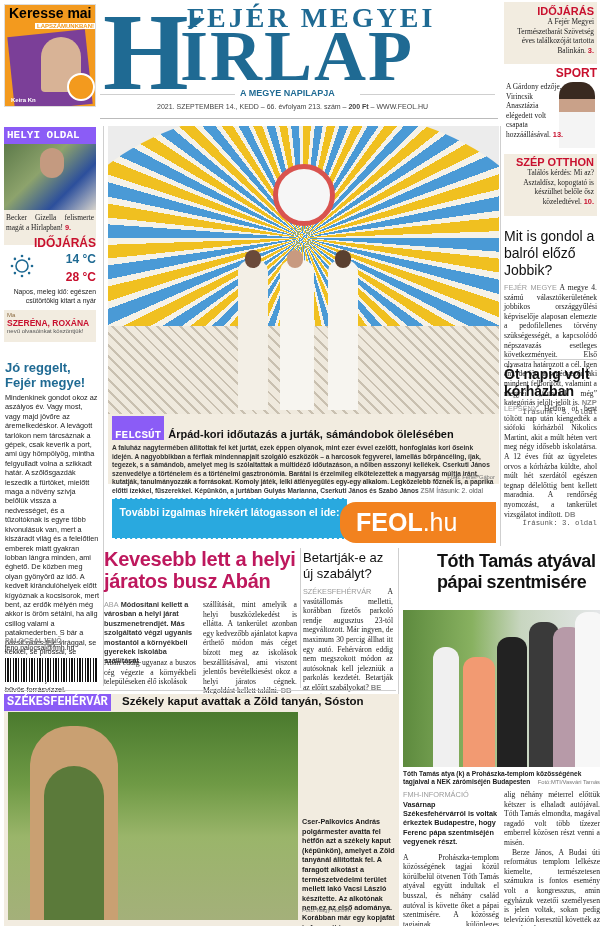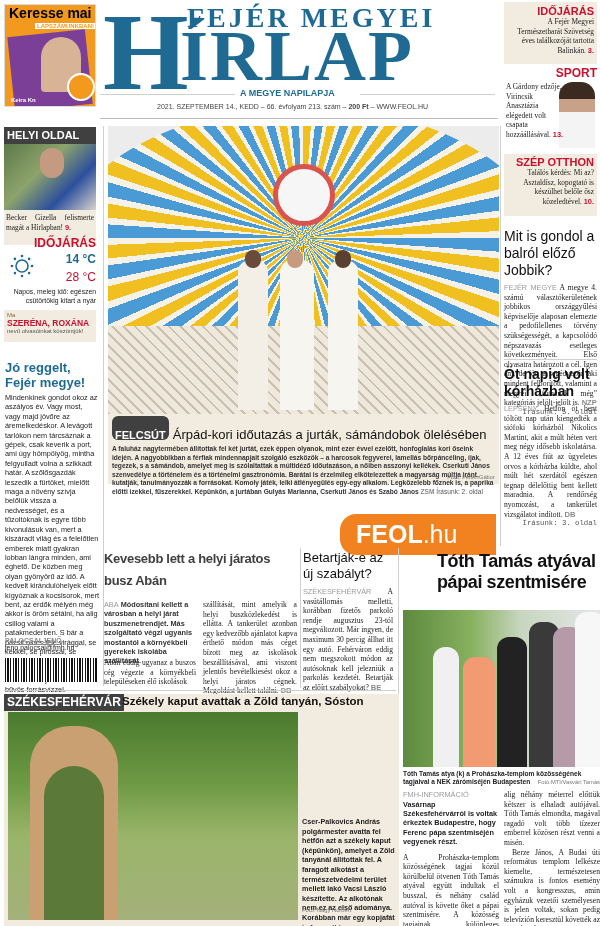--- a/index.html
+++ b/index.html
@@ -8,21 +8,21 @@
   .abs { position: absolute; }
   .sans { font-family: "Liberation Sans", sans-serif; }
   .red { color: #c8102e; }
   .beige { background: #f2ece0; }
   .rule-v { position: absolute; width: 1px; background: #cfcfcf; }
   .rule-h { position: absolute; height: 1px; background: #cfcfcf; }
   .body-text { font-size: 7.6px; line-height: 9.6px; text-align: justify; }
   .lead { font-family: "Liberation Sans", sans-serif; font-weight: normal; color: #9a9a9a; font-size: 7.3px; }
   .sig { font-family: "Liberation Sans", sans-serif; font-weight: bold; color: #8a8a8a; }
   .ref { font-family: Liberation Mono, monospace; color: #555; font-size: 7.3px; }
-  .red-label { background: #404040; color: #fff; font-family: Liberation Sans, sans-serif; font-weight: bold; }
+  .red-label { background: #8b5cf6; color: #fff; font-family: Liberation Mono, monospace; font-weight: bold; }
 
   
   #promo { left: 4px; top: 4px; width: 92px; height: 103px; background: #f39a1e; overflow: hidden; border: 1px solid #ddd; }
   #promo .ph { position: absolute; left: 0; top: 0; width: 92px; font-size: 14px; color: #000000; font-weight: bold; padding-left: 4px; font-family: "Liberation Sans", sans-serif; }
   #promo .sub { position: absolute; left: 30px; top: 18px; font-size: 6px; background: #fff; color: #f39a1e; padding: 0 2px; font-weight: bold; font-family: "Liberation Sans", sans-serif; }
   #promo .mag { position: absolute; left: 6px; top: 28px; width: 78px; height: 75px; background: #7b3f98; transform: rotate(-6deg); }
   #promo .face { position: absolute; left: 36px; top: 32px; width: 40px; height: 55px; background: #d8b396; border-radius: 20px 20px 4px 4px; }
   #promo .bulb { position: absolute; left: 62px; top: 68px; width: 28px; height: 28px; border-radius: 50%; background: #f39a1e; border: 2px solid #fff; }
   #promo .keira { position: absolute; left: 6px; top: 92px; font-size: 6px; color: #fff; font-weight: bold; font-family: "Liberation Sans", sans-serif; }
 
@@ -51,21 +51,21 @@
 
   
   #helyi { left: 4px; top: 127px; width: 92px; height: 118px; }
   #helyi .lab { position: absolute; left: 0; top: 0; width: 92px; height: 17px; font-size: 11px; line-height: 17px; padding-left: 3px; }
   #helyi .ph { position: absolute; left: 0; top: 17px; width: 92px; height: 66px; background: linear-gradient(135deg, #5d7a4a 0%, #8da36c 40%, #2c4f9c 70%, #d8d4cc 100%); }
   #helyi .ph .face { position: absolute; left: 36px; top: 4px; width: 24px; height: 30px; border-radius: 12px; background: #c49a80; }
   #helyi .cap { position: absolute; left: 2px; top: 86px; width: 88px; font-size: 7.4px; line-height: 9.6px; text-align: justify; }
   #ido { left: 4px; top: 236px; width: 92px; height: 70px; }
   #ido .t { position: absolute; right: 0; top: 0; font-size: 12px; font-weight: bold; color: #c8102e; font-family: "Liberation Sans", sans-serif; }
   #ido .t1 { position: absolute; right: 0; top: 16px; font-size: 12px; font-weight: bold; color: #1f6a93; font-family: "Liberation Sans", sans-serif; }
-  #ido .t2 { position: absolute; right: 0; top: 34px; font-size: 12px; font-weight: normal; color: #c8102e; font-family: "Liberation Sans", sans-serif; }
+  #ido .t2 { position: absolute; right: 0; top: 34px; font-size: 12px; font-weight: bold; color: #c8102e; font-family: "Liberation Sans", sans-serif; }
   #ido .sun { position: absolute; left: 6px; top: 18px; width: 24px; height: 24px; }
   #ido .txt { position: absolute; right: 0; top: 52px; width: 92px; font-size: 6.8px; line-height: 8.8px; text-align: right; font-family: "Liberation Sans", sans-serif; }
   #nevnap { left: 4px; top: 310px; width: 92px; height: 32px; padding: 2px 3px; }
   #nevnap .ma { font-size: 6px; color: #8a6a40; font-family: "Liberation Sans", sans-serif; }
   #nevnap .names { font-size: 8.5px; font-weight: bold; color: #c8102e; font-family: "Liberation Sans", sans-serif; }
   #nevnap .k { font-size: 6px; color: #555; font-family: "Liberation Sans", sans-serif; }
 
   #jo-h { left: 5px; top: 360px; width: 95px; font-size: 13px; line-height: 15px; font-weight: bold; color: #1f6a93; font-family: "Liberation Sans", sans-serif; }
   #jo-b { left: 5px; top: 393px; width: 95px; font-size: 7.3px; line-height: 9.4px; font-family: "Liberation Sans", sans-serif; text-align: left; }
   #author { left: 5px; top: 637px; width: 95px; font-size: 7px; font-family: "Liberation Sans", sans-serif; }
@@ -74,32 +74,32 @@
 
   
   #yurt { left: 108px; top: 126px; width: 391px; height: 288px; overflow: hidden; background: #ececec; }
   #yurt .roof { position: absolute; left: -60px; top: -20px; width: 510px; height: 330px; border-radius: 50%;
      background: repeating-conic-gradient(from 0deg at 50% 40%, #f0c020 0 4deg, #f6f2e8 4deg 6deg, #4a9ad6 6deg 10deg, #f6f2e8 10deg 12deg); }
   #yurt .ring { position: absolute; left: 165px; top: 38px; width: 62px; height: 62px; border-radius: 50%; background: #f6f6f6; border: 5px solid #d9534f; }
   #yurt .wall { position: absolute; left: 0; top: 200px; width: 391px; height: 88px; background: repeating-linear-gradient(45deg, #c9c0b0 0 2px, #efe9dd 2px 8px); }
   #yurt .p { position: absolute; top: 134px; width: 30px; height: 150px; background: #f7f5f0; border-radius: 12px 12px 0 0; }
   #yurt .p .hd { position: absolute; left: 7px; top: -10px; width: 16px; height: 18px; border-radius: 8px; background: #6a4a3a; }
   #felcsut { left: 108px; top: 414px; width: 391px; height: 70px; padding: 2px 4px; }
-  #felcsut .lab { display: inline-block; padding: 12px 3px; font-size: 11px; height: 15px; line-height: 15px; border-radius: 6px; }
-  #felcsut .hl { display: inline; font-size: 13px; font-weight: normal; font-family: "Liberation Sans", sans-serif; color: #111; }
+  #felcsut .lab { display: inline-block; padding: 12px 3px; font-size: 11px; height: 15px; line-height: 15px; }
+  #felcsut .hl { display: inline; font-size: 11px; font-weight: bold; font-family: "Liberation Sans", sans-serif; color: #111; }
   #felcsut .b { font-size: 6.6px; line-height: 8.6px; font-family: "Liberation Sans", sans-serif; font-weight: bold; color: #333; margin-top: 2px; }
   #felcsut .foot { position: absolute; right: 4px; bottom: 4px; font-size: 5.8px; color: #777; font-family: "Liberation Sans", sans-serif; }
 
   
   #feol { left: 112px; top: 498px; width: 384px; height: 41px; }
   #feol .l { position: absolute; left: 0; top: 0; width: 235px; height: 41px; background: #29a9df; border-top: 1px dashed #fff; border-bottom: 1px dashed #fff; text-align: center; color: #fff; font-size: 10.5px; font-weight: bold; line-height: 13px; padding-top: 7px; font-family: "Liberation Sans", sans-serif; }
-  #feol .r { position: absolute; left: 228px; top: 16px; width: 156px; height: 41px; background: #f2821f; border-radius: 16px 0 0 16px; color: #fff; font-size: 25px; line-height: 41px; padding-left: 16px; font-family: "Liberation Sans", sans-serif; }
-
-  
-  #bus-h { left: 104px; top: 548px; width: 195px; font-size: 13px; line-height: 22px; font-weight: bold; font-family: "Liberation Sans", sans-serif; color: #404040; letter-spacing: -0.3px; }
+  #feol .r { position: absolute; left: 228px; top: 4px; width: 156px; height: 41px; background: #f2821f; border-radius: 16px 0 0 16px; color: #fff; font-size: 25px; line-height: 41px; padding-left: 16px; font-family: "Liberation Sans", sans-serif; }
+
+  
+  #bus-h { left: 104px; top: 548px; width: 195px; font-size: 20px; line-height: 22px; font-weight: bold; font-family: "Liberation Sans", sans-serif; color: #be185d; letter-spacing: -0.3px; }
   #bus-l { left: 104px; top: 600px; width: 92px; font-family: "Liberation Sans", sans-serif; font-size: 7.3px; line-height: 9.4px; font-weight: bold; color: #333; }
   #bus-l2 { left: 104px; top: 658px; width: 92px; }
   #bus-r { left: 203px; top: 600px; width: 94px; }
   
   #bet-h { left: 303px; top: 550px; width: 90px; font-size: 13px; line-height: 16px; font-family: "Liberation Sans", sans-serif; color: #111; }
   #bet-b { left: 303px; top: 587px; width: 90px; }
 
   
   #toth-h { left: 401px; top: 551px; width: 199px; font-size: 18px; line-height: 21px; font-weight: bold; font-family: "Liberation Sans", sans-serif; color: #111; letter-spacing: -0.4px; margin-left: 36px; }
   #toth-ph { left: 403px; top: 610px; width: 197px; height: 157px; overflow: hidden; background: linear-gradient(90deg, #5d8a3e 0%, #88b160 35%, #c8d6c0 60%, #e4e6e8 100%); }
@@ -216,20 +216,21 @@
       <div class="hd" style="background:#5a4030;"></div>
     </div>
 </div>
 <div id="felcsut" class="abs beige">
   <div><span class="lab red-label">FELCSÚT</span> <span class="hl">Árpád-kori időutazás a jurták, sámándobok ölelésében</span></div>
   <div class="b"><span>A faluház nagytermében állítottak fel két jurtát, ezek éppen olyanok, mint ezer évvel ezelőtt, honfoglalás kori őseink idején. A nagyobbikban a férfiak mindennapjait szolgáló eszközök – a harcosok fegyverei, lamellás bőrpáncéling, íjak, tegezek, s a sámándob, amelyet meg is szólaltattak a múltidéző időutazáson, a nőiben asszonyi kellékek. Cserkuti János szenvedélye a történelem és a történelmi gasztronómia. Barátai is érzelmileg elkötelezettek a magyarság múltja iránt, kutatják, tanulmányozzák a forrásokat. Komoly játék, lelki átlényegülés egy-egy alkalom. Legközelebb főznek is, a paprika előtti ízekkel, fűszerekkel. Képünkön, a jurtában Gulyás Marianna, Cserkuti János és Szabó János</span> <span class="sig">ZSM</span> <span style="font-weight:normal;color:#555">Írásunk: 2. oldal</span></div>
   <div class="foot">Fotó: Fehér Gábor</div>
 </div>
 
 <div id="feol" class="abs">
+  <div class="l">További izgalmas hírekért látogasson el ide:</div>
   <div class="r"><b>FEOL</b><span>.hu</span></div>
 </div>
 
 <div id="bus-h" class="abs">Kevesebb lett a helyi járatos busz Abán</div>
 <div id="bus-l" class="abs"><span class="lead">ABA</span> <span>Módosítani kellett a városban a helyi járat buszmenetrendjét. Más szolgáltató végzi ugyanis mostantól a környékbeli gyerekek iskolába szállítását.</span></div>
 <div id="bus-l2" class="abs body-text">Abán eddig ugyanaz a buszos cég végezte a környékbeli településeken élő iskolások</div>
 <div id="bus-r" class="abs body-text"><span>szállítását, mint amelyik a helyi buszközlekedést is ellátta. A tankerület azonban egy kedvezőbb ajánlatot kapva érthető módon más céget bízott meg az iskolások beszállításával, ami viszont jelentős bevételkiesést okoz a helyi járatos cégnek. Megoldást kellett találni.</span> <span class="sig">DB</span><div style="text-align:right" class="ref">Írásunk: 3. oldal</div></div>
 <div class="rule-v" style="left:300px;top:548px;height:140px;"></div>
 
 <div id="bet-h" class="abs">Betartják-e az új szabályt?</div>

